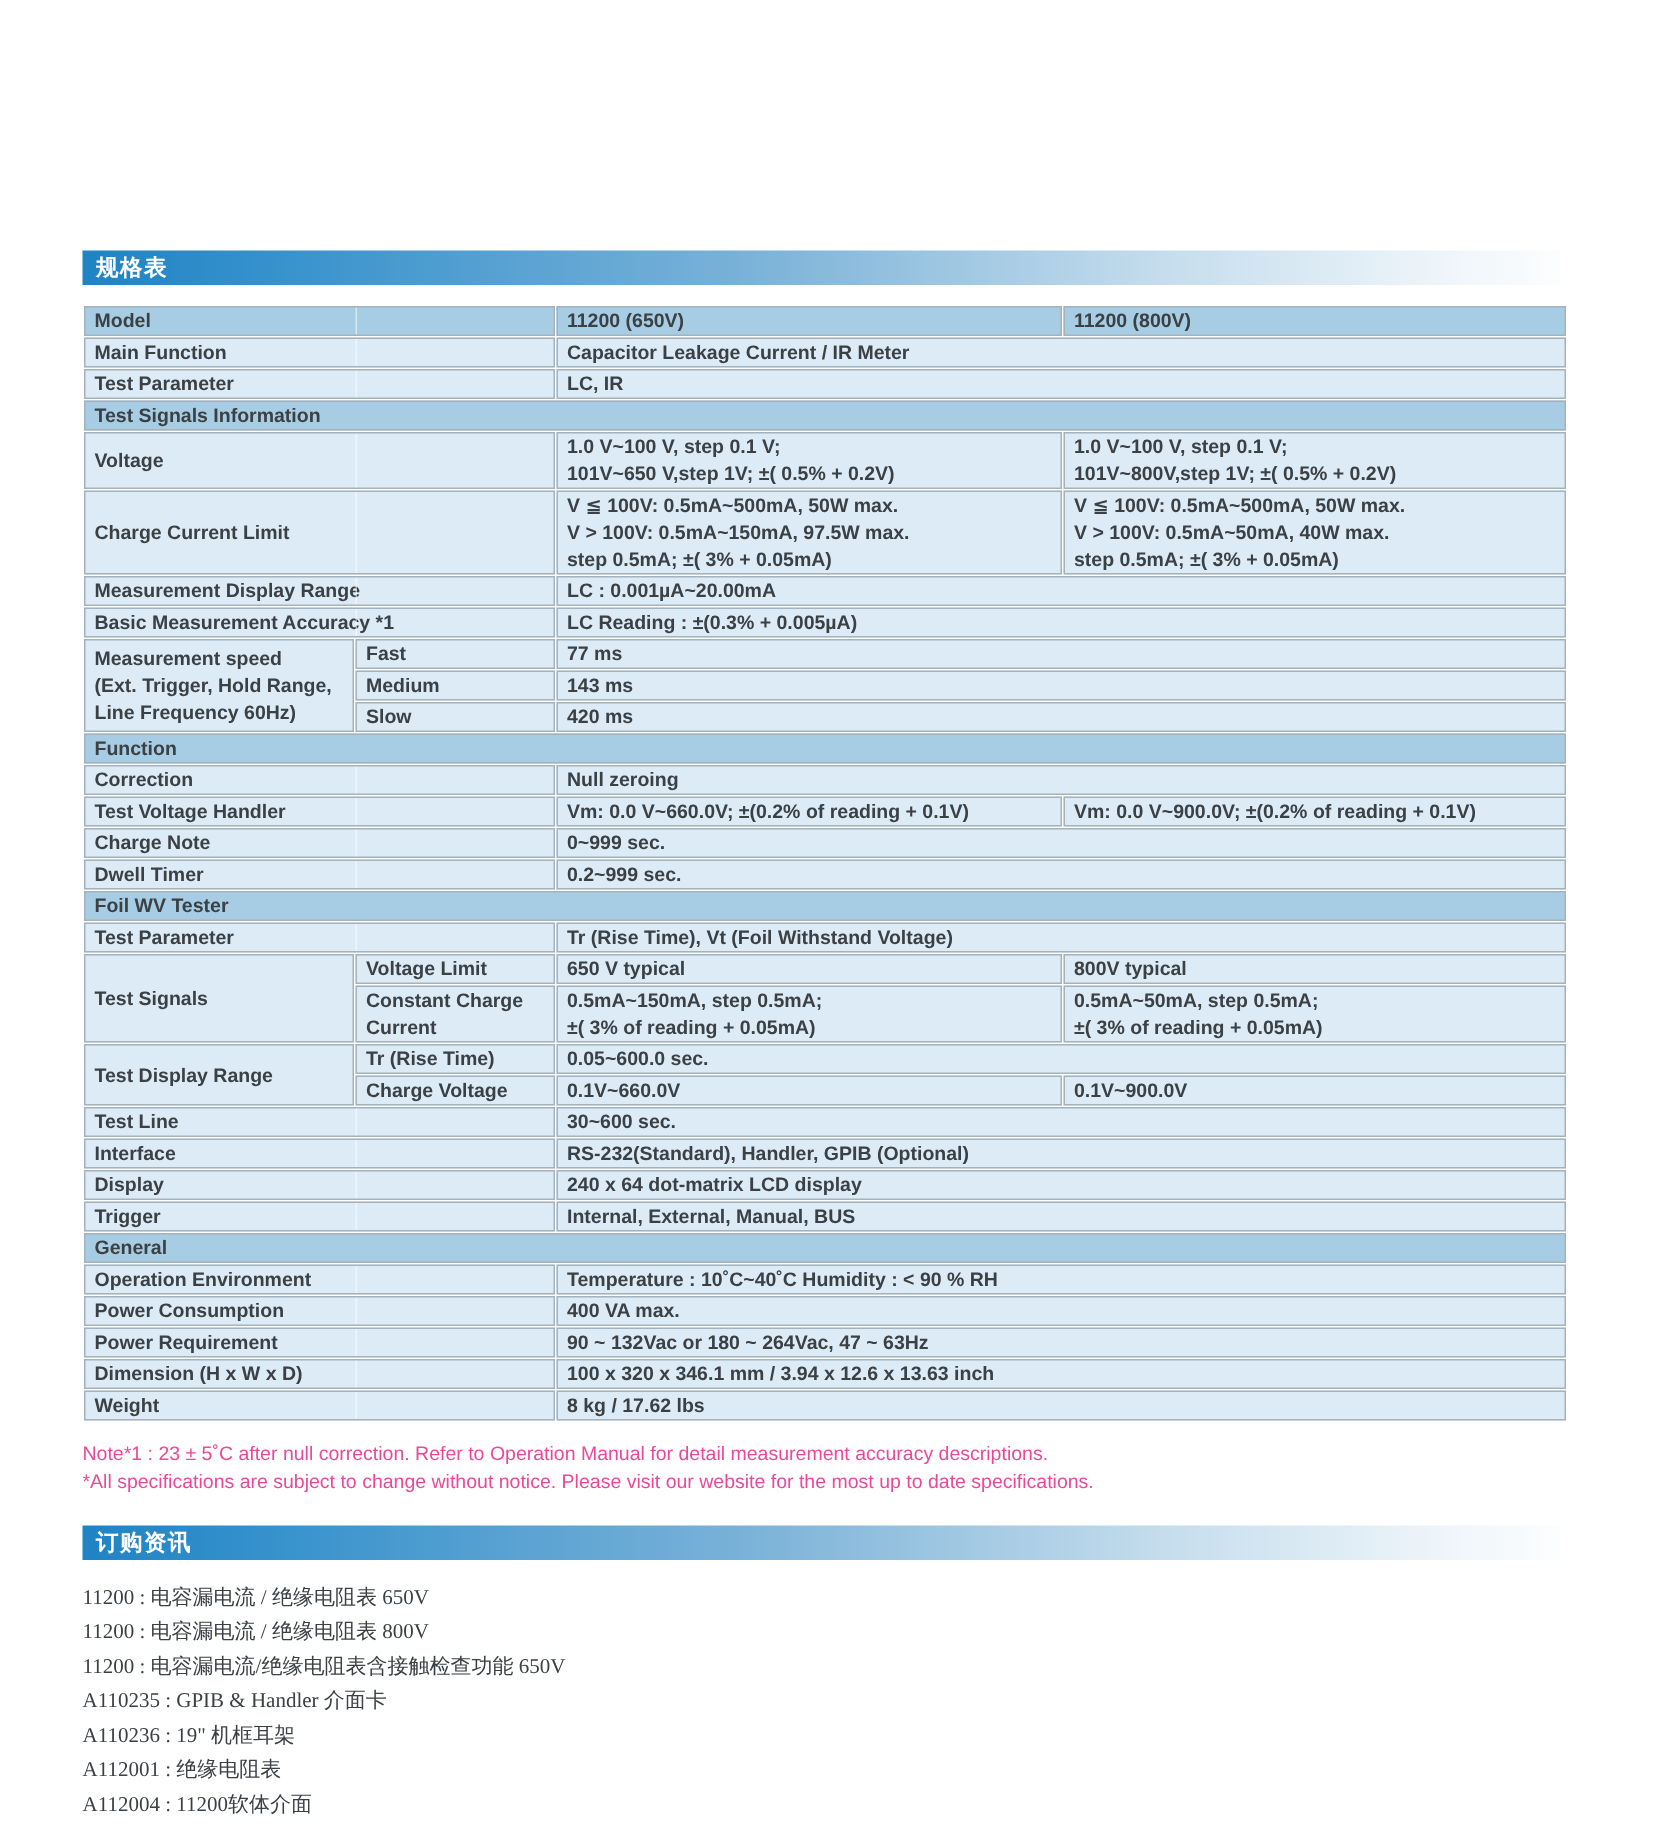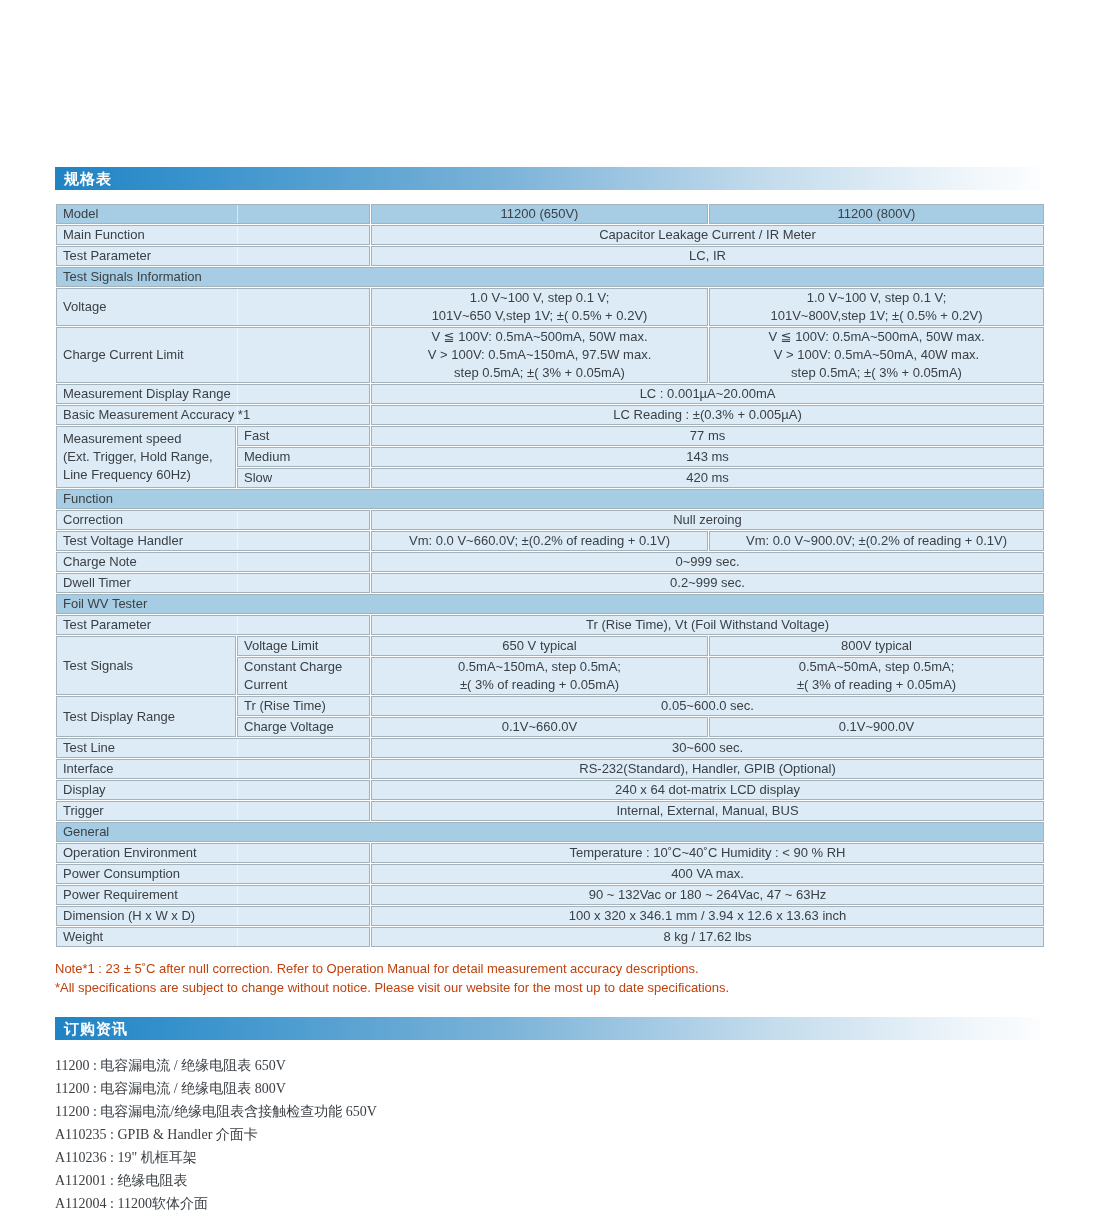--- a/index.html
+++ b/index.html
@@ -25,51 +25,52 @@
     letter-spacing: 1px;
     background: linear-gradient(90deg, #1f83c4 0%, #3b94cd 15%, #7ab2d8 45%, #c2dbec 72%, #eef5fa 92%, #fcfdfe 100%);
   }
   table.spec {
     margin-top: 13px;
     width: 985px;
     table-layout: fixed;
     border-collapse: separate;
     border-spacing: 1px;
     background: #ffffff;
+    font-weight: bold;
   }
   table.spec td {
     border: 1px solid #a4b2bc;
     background: #dcebf6;
     font-size: 13px;
     line-height: 18px;
     height: 17px;
     padding: 0 6px;
     vertical-align: middle;
     white-space: pre-line;
     overflow: hidden;
   }
   table.spec tr.hl td { background: #a7cde4; }
   td.lbl  { text-align: left; position: relative; }
   td.sub  { text-align: left; }
   td.sec  { text-align: left; }
-  td.val  { text-align: center; }
+  td.val  { }
   
   td.lbl.mg::after {
     content: "";
     position: absolute;
     left: 180px; top: 0; bottom: 0;
     width: 1px;
     background: rgba(255,255,255,0.55);
   }
   .notes {
     margin-top: 11px;
     font-size: 13px;
     line-height: 19px;
     white-space: pre-line;
-    color: #c2410c;
+    color: #ec4899;
   }
   .ordering-bar { margin-top: 20px; }
   .ordering-list { margin-top: 14px; }
   .order-item {
     font-size: 14px;
     line-height: 23px;
     color: #3b4045;
     white-space: pre;
     font-family: Liberation Serif, serif;
   }

